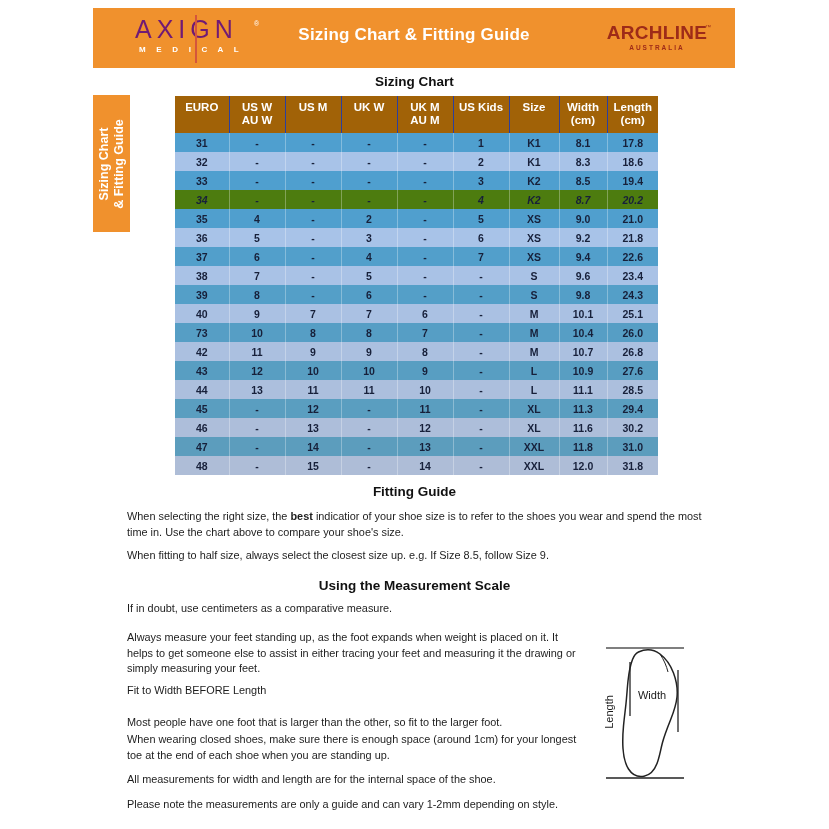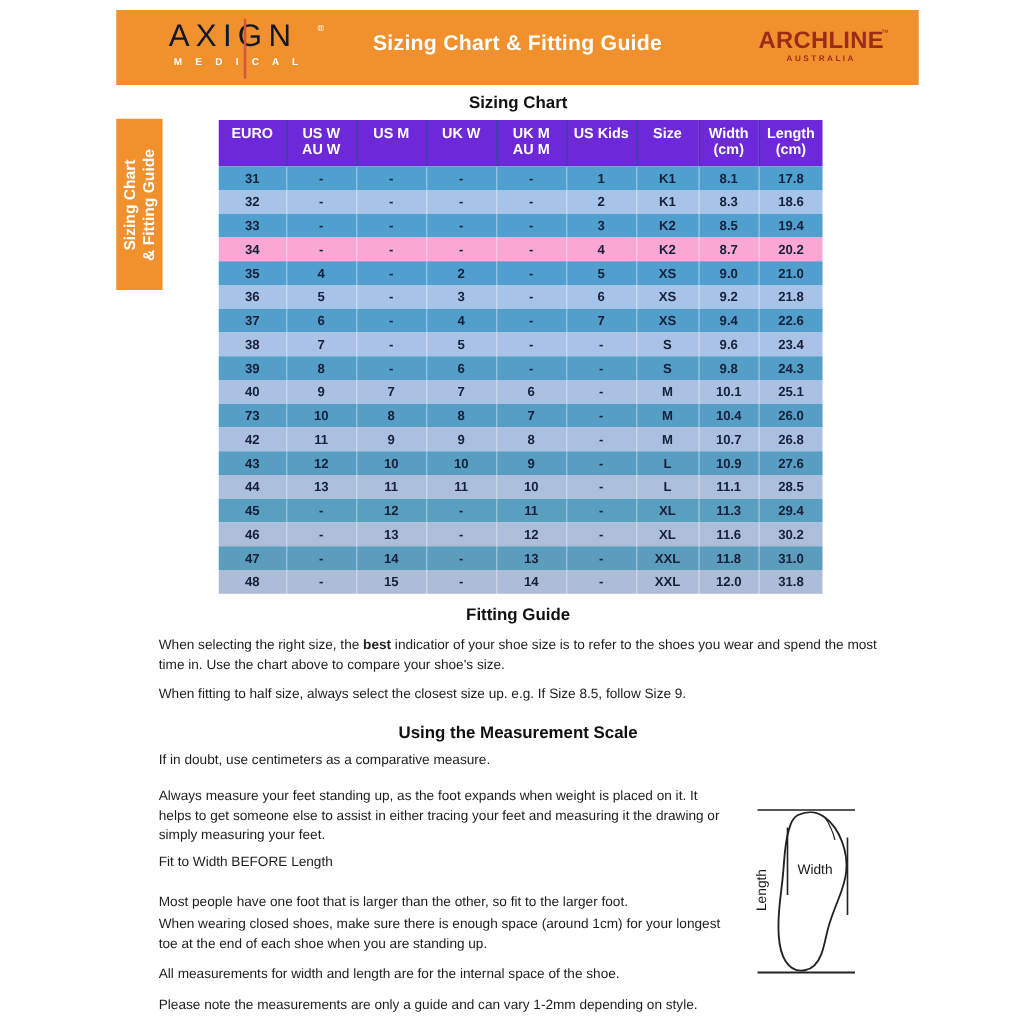--- a/index.html
+++ b/index.html
@@ -31,21 +31,21 @@
     position: absolute;
     left: 40px;
     top: 8px;
     width: 132px;
     height: 46px;
   }
   #axign-wordmark {
     font-family: "Liberation Sans", sans-serif;
     font-size: 25px;
     letter-spacing: 5px;
-    color: #0f172a;
+    color: #701a75;
     font-weight: 300;
     line-height: 26px;
     padding-left: 2px;
   }
   #axign-sub {
     font-family: "Liberation Sans", sans-serif;
     font-size: 8px;
     letter-spacing: 4.2px;
     color: #ffffff;
     font-weight: 700;
@@ -142,21 +142,21 @@
   }
   #sizing-table {
     position: absolute;
     left: 175px;
     top: 96px;
     width: 473px;
     border-collapse: collapse;
     table-layout: fixed;
   }
   #sizing-table th {
-    background: #6d28d9;
+    background: #a16207;
     color: #ffffff;
     font-size: 11.5px;
     font-weight: bold;
     padding: 5px 0 6px 0;
     line-height: 13px;
     text-align: center;
     vertical-align: top;
     border-right: 1px solid #2b3f9e;
   }
   #sizing-table th .sub2 { display: block; }
@@ -304,21 +304,21 @@
         <td>33</td>
         <td>-</td>
         <td>-</td>
         <td>-</td>
         <td>-</td>
         <td>3</td>
         <td>K2</td>
         <td>8.5</td>
         <td>19.4</td>
       </tr>
-      <tr style="background: #f9a8d4;">
+      <tr style="background: #4d7c0f; font-style: italic;">
         <td>34</td>
         <td>-</td>
         <td>-</td>
         <td>-</td>
         <td>-</td>
         <td>4</td>
         <td>K2</td>
         <td>8.7</td>
         <td>20.2</td>
       </tr>

